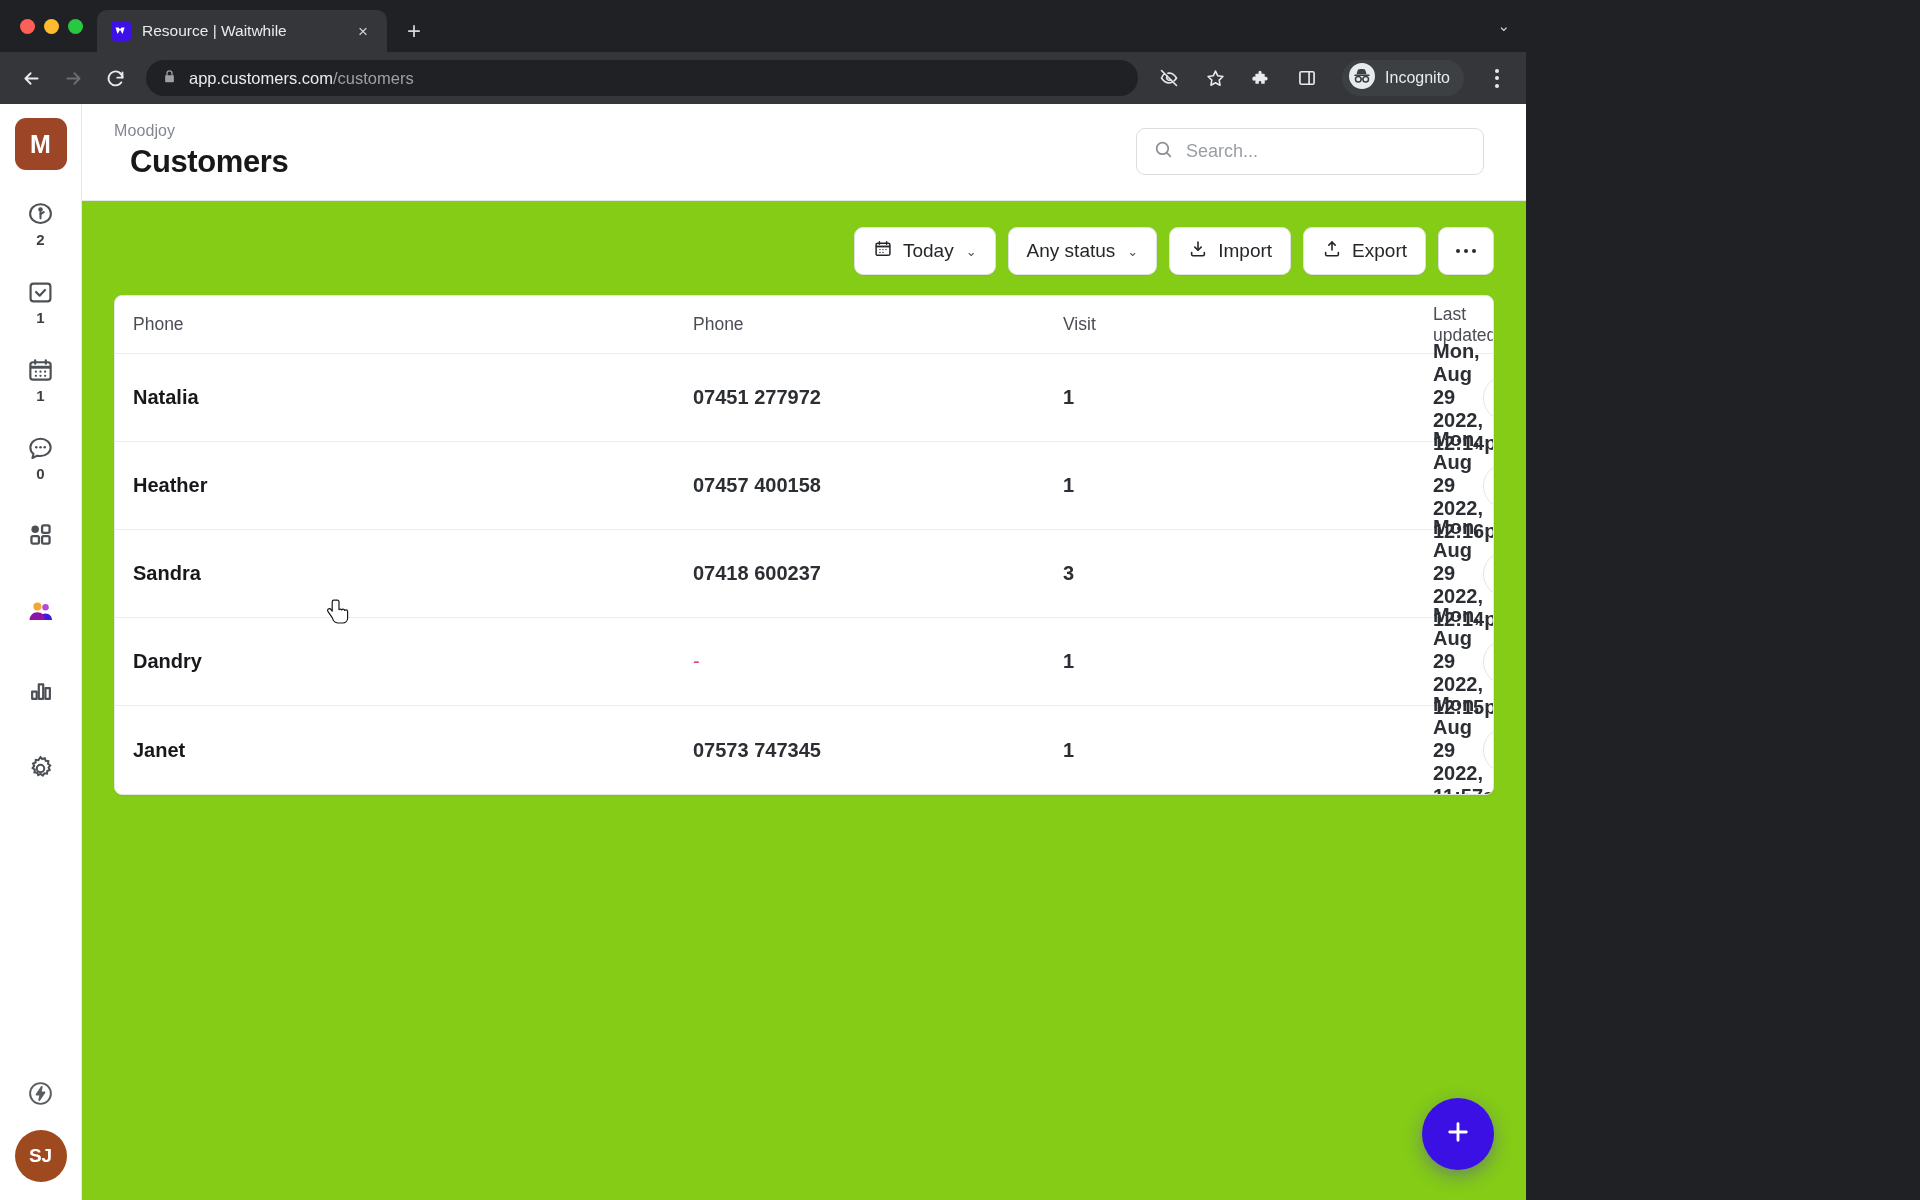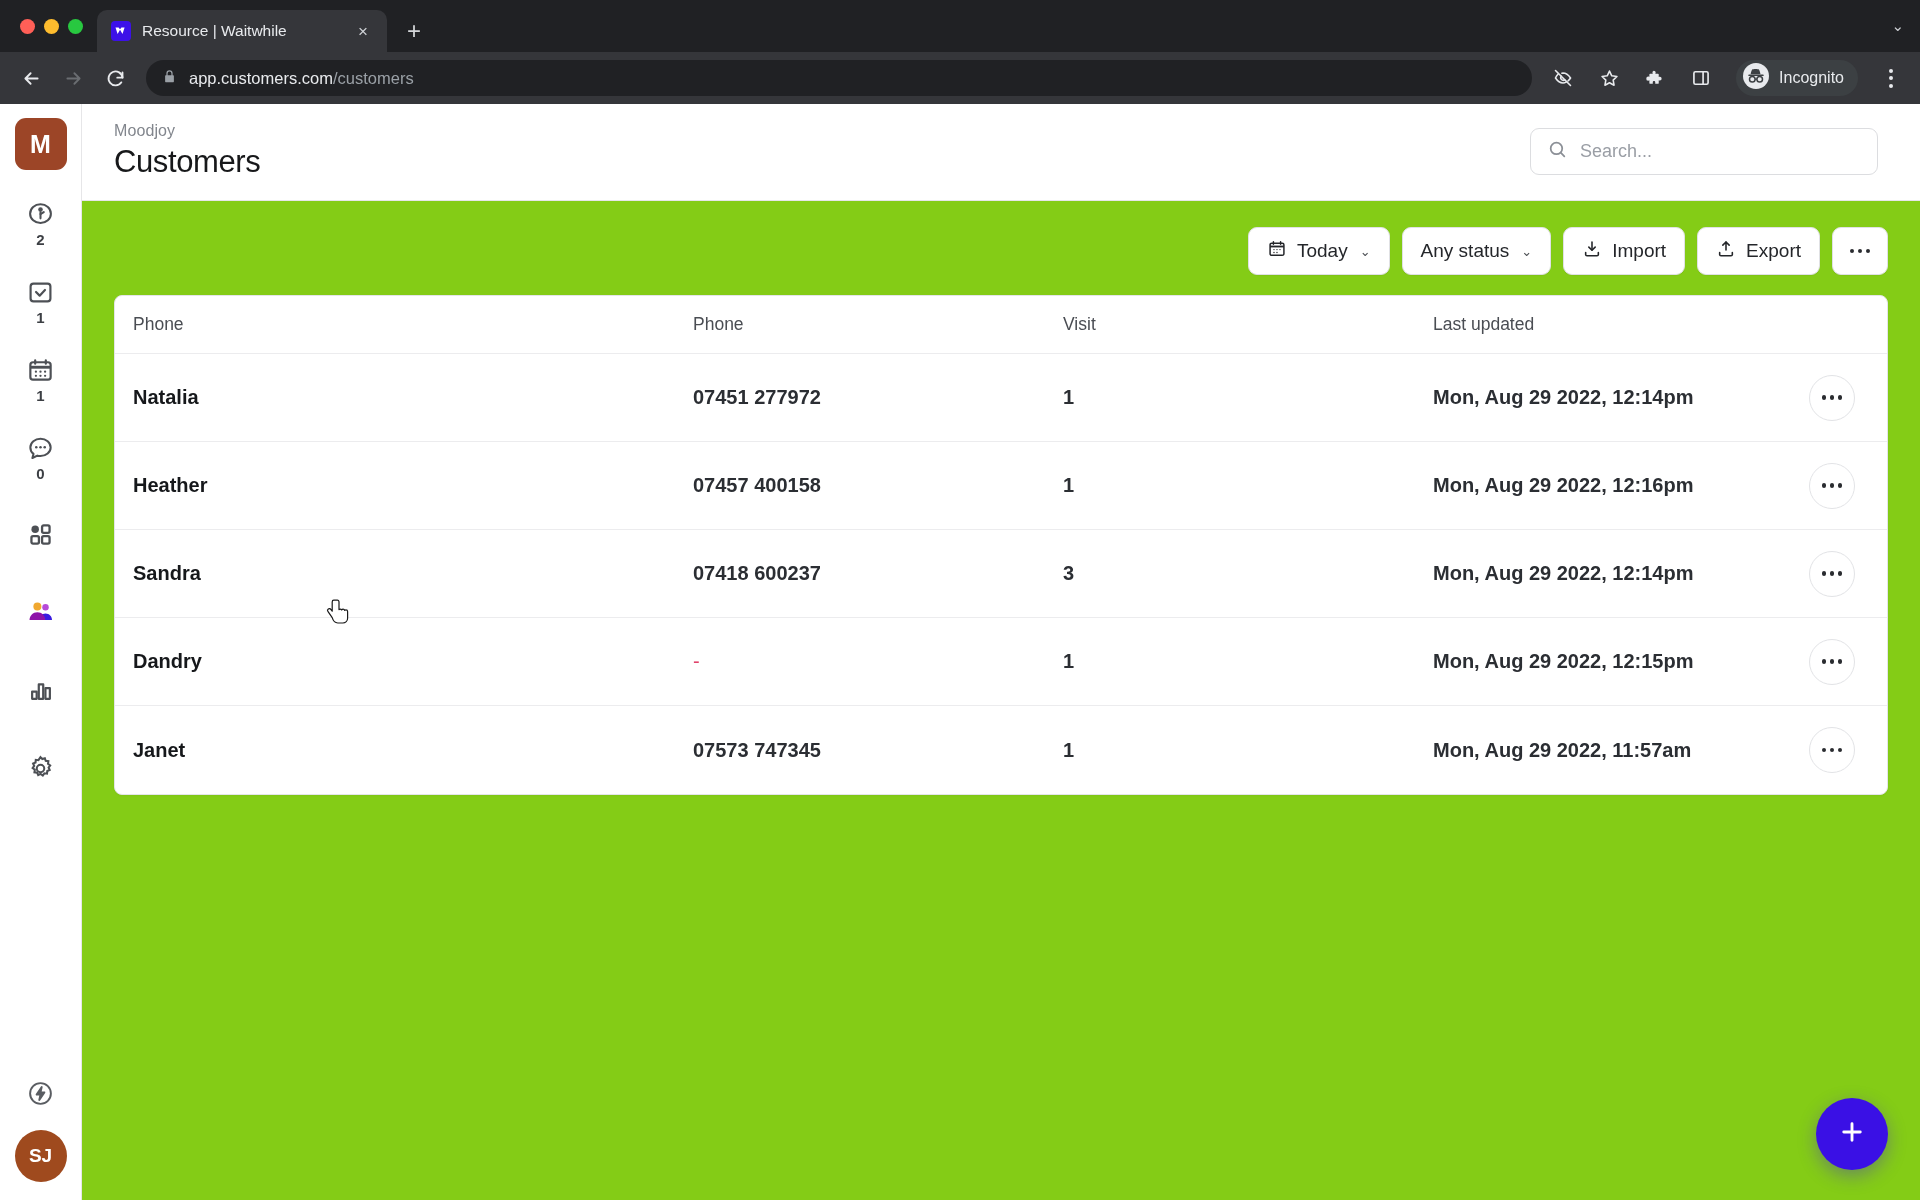--- a/index.html
+++ b/index.html
@@ -4,21 +4,21 @@
 <style>
   * { box-sizing: border-box; margin: 0; padding: 0; }
   html, body {
     width: 1920px; height: 1200px;
     font-family: "Liberation Sans", sans-serif;
     background: #202124;
     overflow: hidden;
   }
 
   
-  .browser { width: 1920px; height: 1200px; display: flex; flex-direction: column; }
+  .browser { width: 1526px; height: 1200px; display: flex; flex-direction: column; }
 
   .tabstrip {
     height: 52px; background: #202124;
     display: flex; align-items: flex-end; padding-left: 12px; position: relative;
   }
   .traffic { display: flex; align-items: center; gap: 9px; height: 52px; padding: 0 14px 0 8px; }
   .dot { width: 15px; height: 15px; border-radius: 50%; }
   .dot.red { background: #ff5f57; }
   .dot.yellow { background: #febc2e; }
   .dot.green { background: #28c840; }
@@ -124,21 +124,21 @@
   
   .main { flex: 1 1 auto; display: flex; flex-direction: column; background: #84cc16; min-width: 0; }
 
   .page-header {
     background: #ffffff; border-bottom: 1px solid #e6e6e8;
     padding: 18px 42px 20px 32px;
     display: flex; align-items: flex-start; justify-content: space-between;
     flex: 0 0 auto;
   }
   .breadcrumb { font-size: 16px; color: #82868d; margin-bottom: 4px; letter-spacing: .1px; }
-  .page-title { font-size: 31px; font-weight: 400; color: #17181a; letter-spacing: -.4px; }
+  .page-title { font-size: 31px; font-weight: 700; color: #17181a; letter-spacing: -.4px; margin-left: 16px; }
 
   .search-box {
     width: 348px; height: 47px; border: 1px solid #dcdde0; border-radius: 9px;
     background: #fff; display: flex; align-items: center; gap: 12px; padding: 0 16px;
     margin-top: 6px;
   }
   .search-box input {
     border: 0; outline: 0; font-size: 18px; color: #3b3e43;
     font-family: "Liberation Sans", sans-serif; width: 100%; background: transparent;
   }

